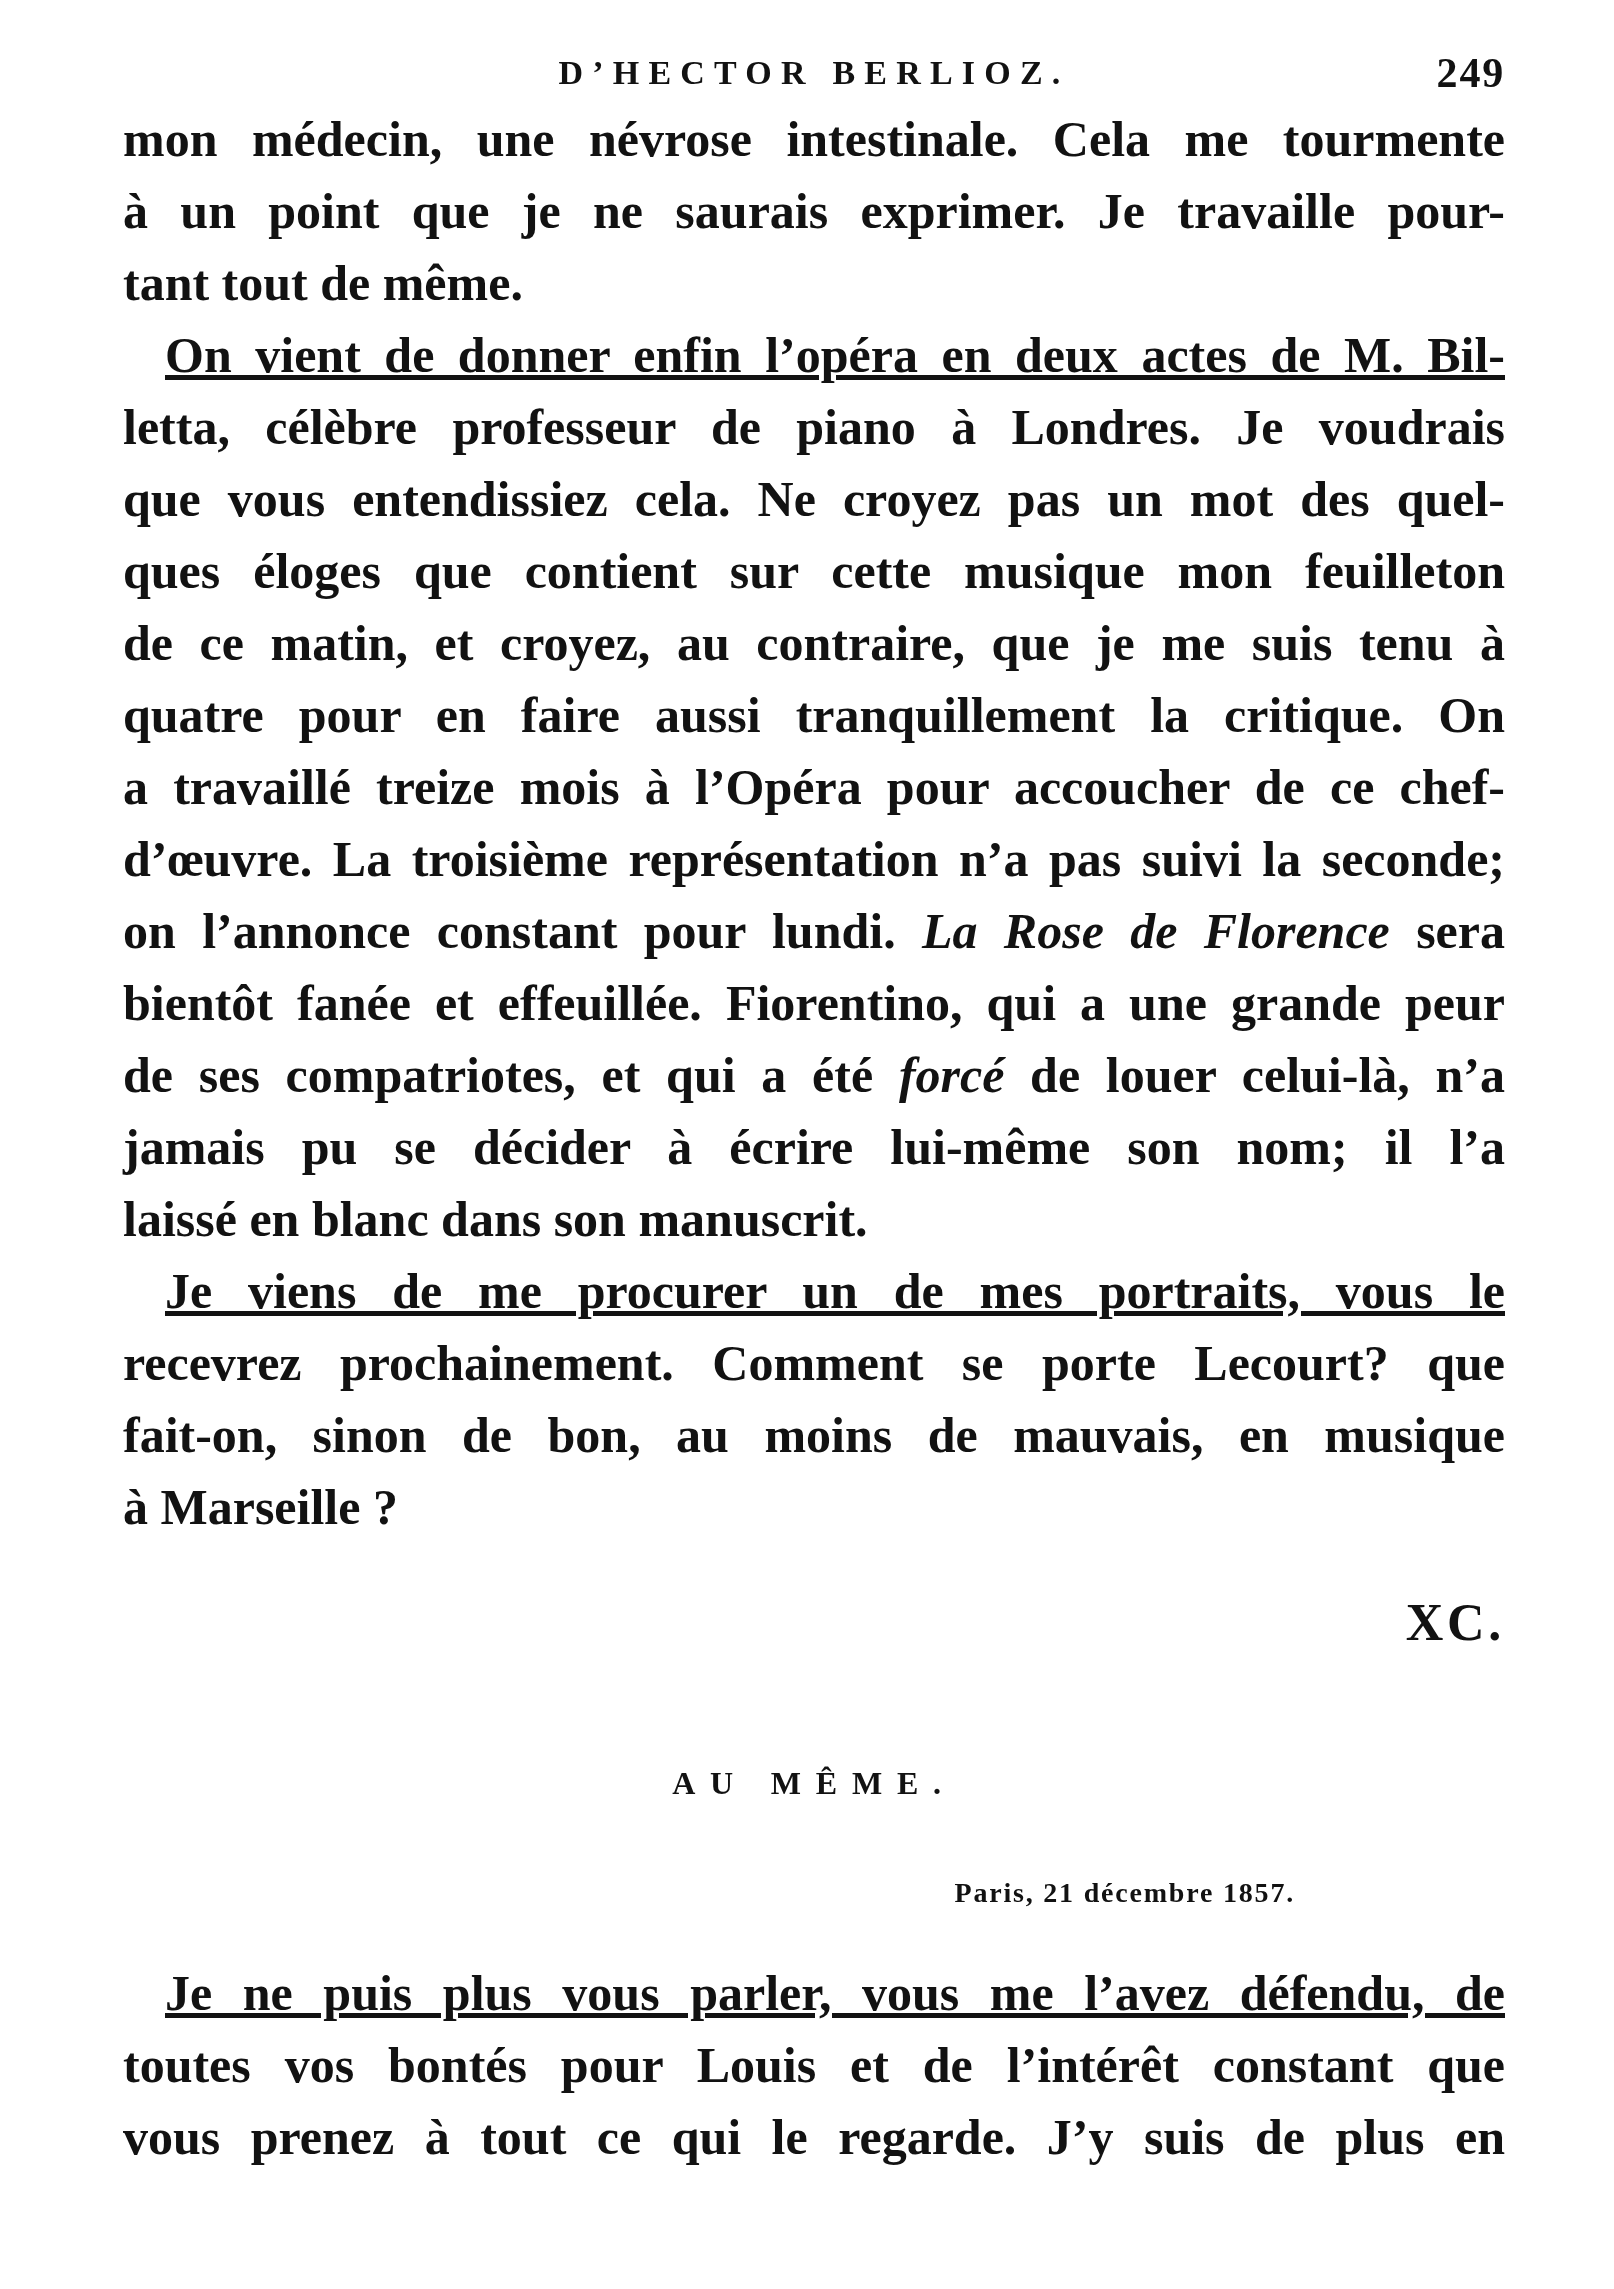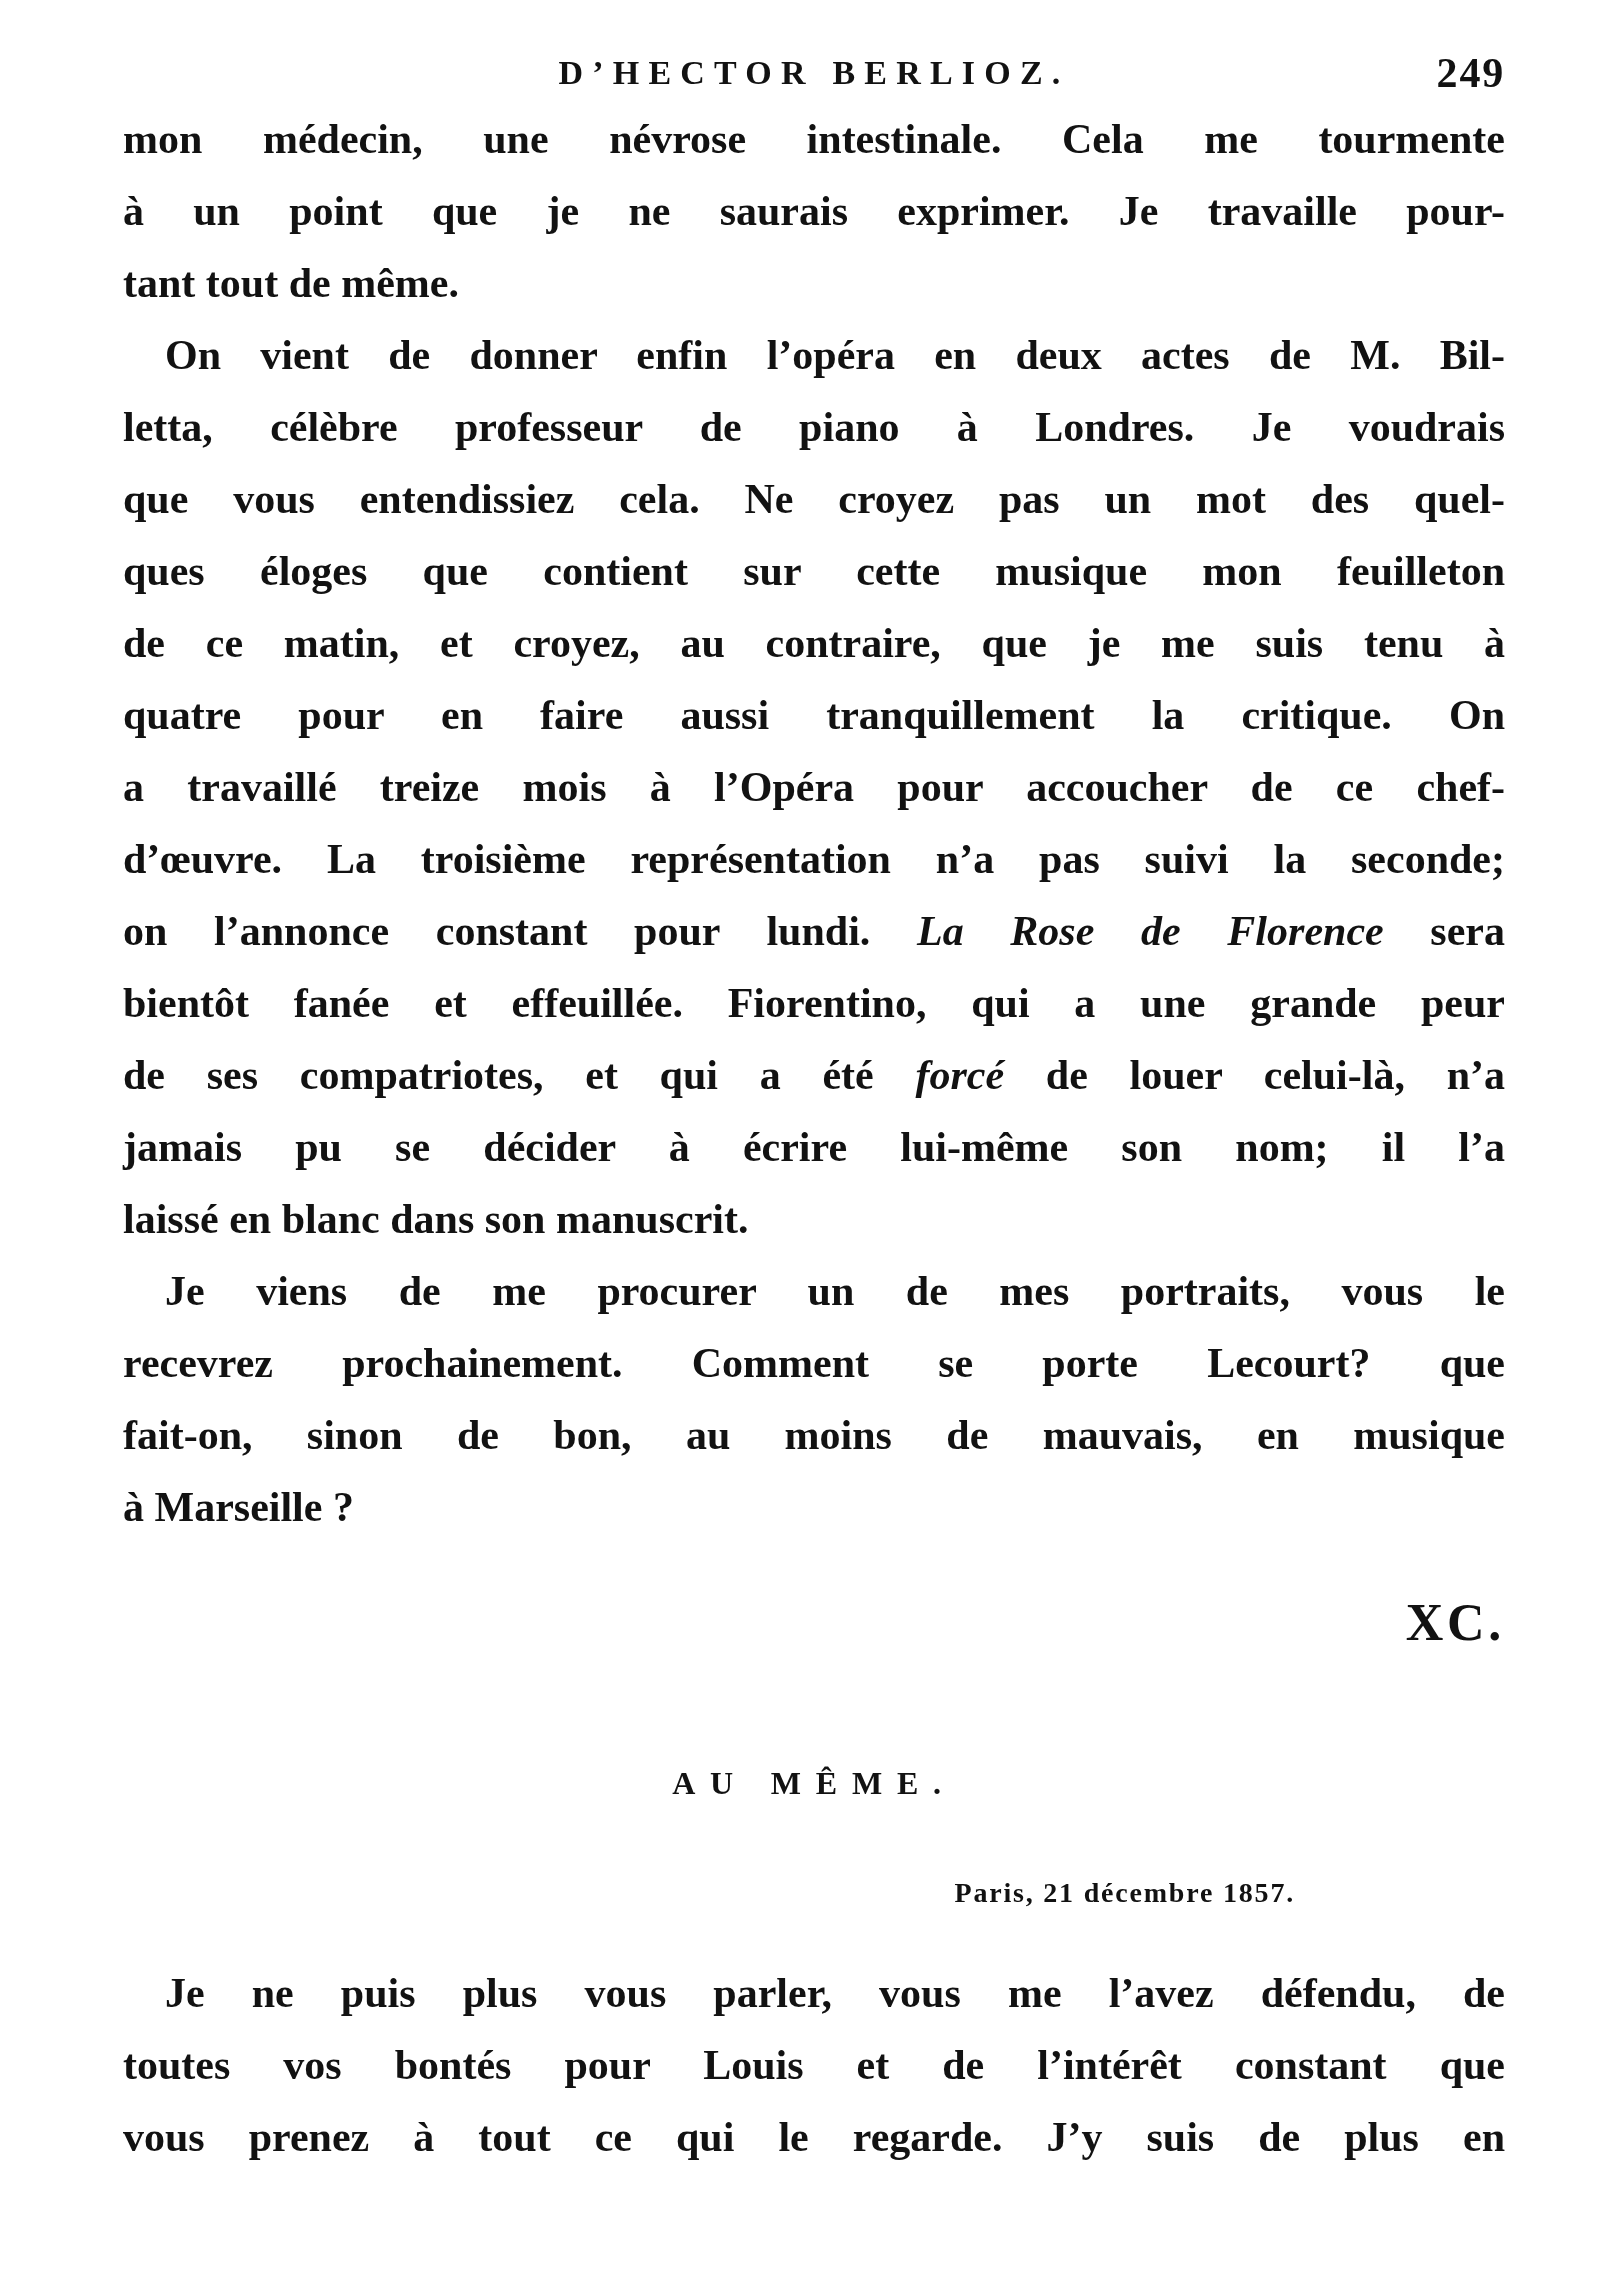--- a/index.html
+++ b/index.html
@@ -39,33 +39,33 @@
     font-size: 42px;
     font-weight: bold;
     letter-spacing: 1.8px;
   }
   
   .body-block { top: 103px; }
   .letter-block { top: 1957px; }
   .line {
     height: 72px;
     line-height: 72px;
-    font-size: 42px;
+    font-size: 50px;
     font-weight: bold;
     text-align: justify;
     text-align-last: justify;
     text-justify: inter-word;
     white-space: nowrap;
     overflow: visible;
   }
   .line.no-just {
     text-align: left;
     text-align-last: left;
   }
-  .line.indent { text-indent: 42px; }
+  .line.indent { text-indent: 42px; text-decoration: underline; }
   .line em { font-weight: bold; }
   
   .section-number {
     top: 1593px;
     text-align: right;
     font-size: 52px;
     font-weight: bold;
     letter-spacing: 3.7px;
   }
   .addressee {

